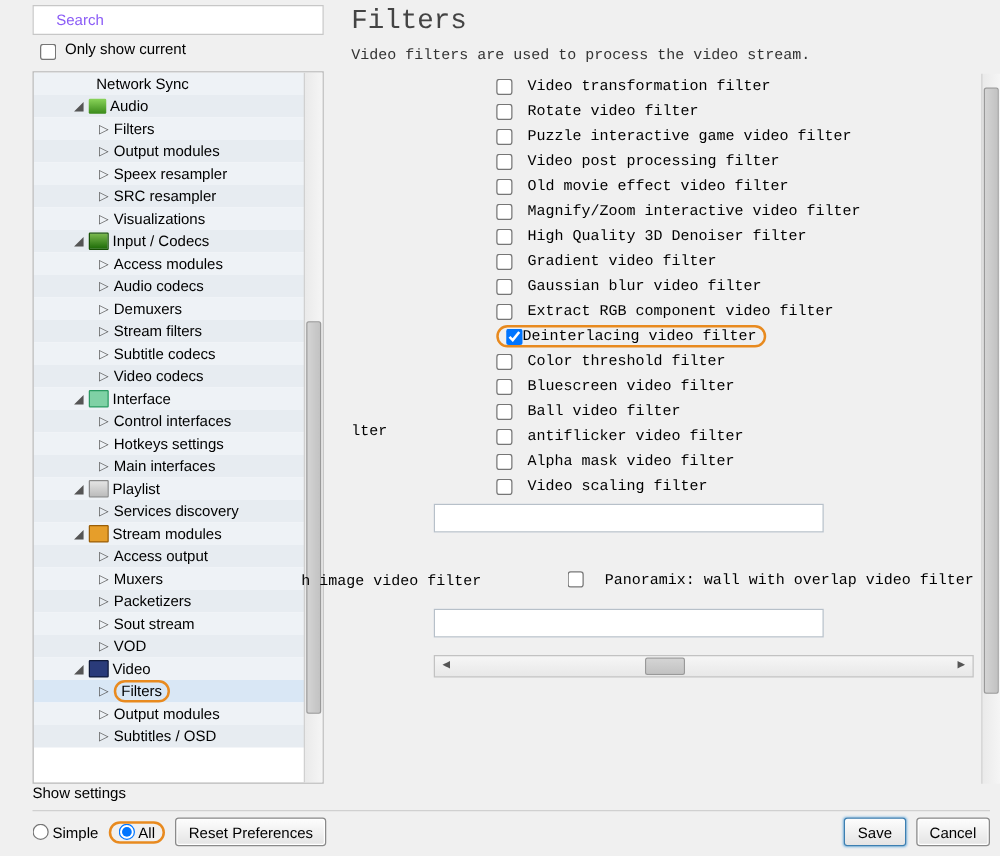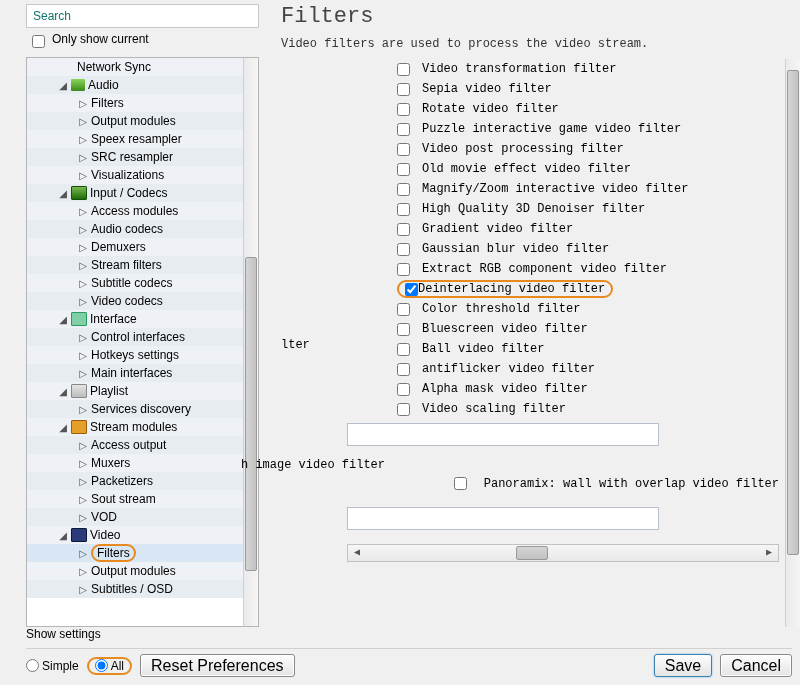--- a/index.html
+++ b/index.html
@@ -34,22 +34,22 @@
     display: flex;
     flex-direction: column;
     min-height: 0;
   }
   .search-wrap {
     border: 1px solid #c7c7c7;
     background: #fff;
     height: 22px;
     display: flex;
     align-items: center;
-    padding: 0 6px;
-    color: #0f766e;
+    padding: 0 18px;
+    color: #8b5cf6;
   }
   .only-wrap {
     display: flex;
     align-items: flex-start;
     gap: 4px;
     padding: 4px 2px 6px 2px;
   }
   input[type=checkbox] { width: 13px; height: 13px; }
   .tree {
     flex: 1;
@@ -247,21 +247,21 @@
   }
   .bottom-row {
     display: flex;
     align-items: center;
     gap: 8px;
   }
   .radio-wrap { display: inline-flex; align-items: center; gap: 3px; }
   input[type=radio] { margin: 0; }
   .btn {
     font-family: "Segoe UI", sans-serif;
-    font-size: 16px;
+    font-size: 12px;
     border: 1px solid #8a8a8a;
     background: linear-gradient(#fdfdfd,#e4e4e4);
     border-radius: 3px;
     padding: 5px 10px;
     height: 23px;
     box-sizing: border-box;
     display: inline-flex;
     align-items: center;
     box-shadow: 0 0 0 1px #fff inset;
   }
@@ -452,24 +452,20 @@
       <div class="filter-area">
         <div class="leftlabel-col">
           <span class="lbl-abs" style="top:240px;">lter</span>
           <span class="lbl-abs" style="top:360px;left:-40px;">h image video filter</span>
         </div>
         <div class="checks-col" id="checks-col">
 
         <div class="chk-row">
               <input type="checkbox" style="">
               <span>Video transformation filter</span>
-            </div>
-            <div class="chk-row">
-              <input type="checkbox" style="">
-              <span>Sepia video filter</span>
             </div>
             <div class="chk-row">
               <input type="checkbox" style="">
               <span>Rotate video filter</span>
             </div>
             <div class="chk-row">
               <input type="checkbox" style="">
               <span>Puzzle interactive game video filter</span>
             </div>
             <div class="chk-row">

